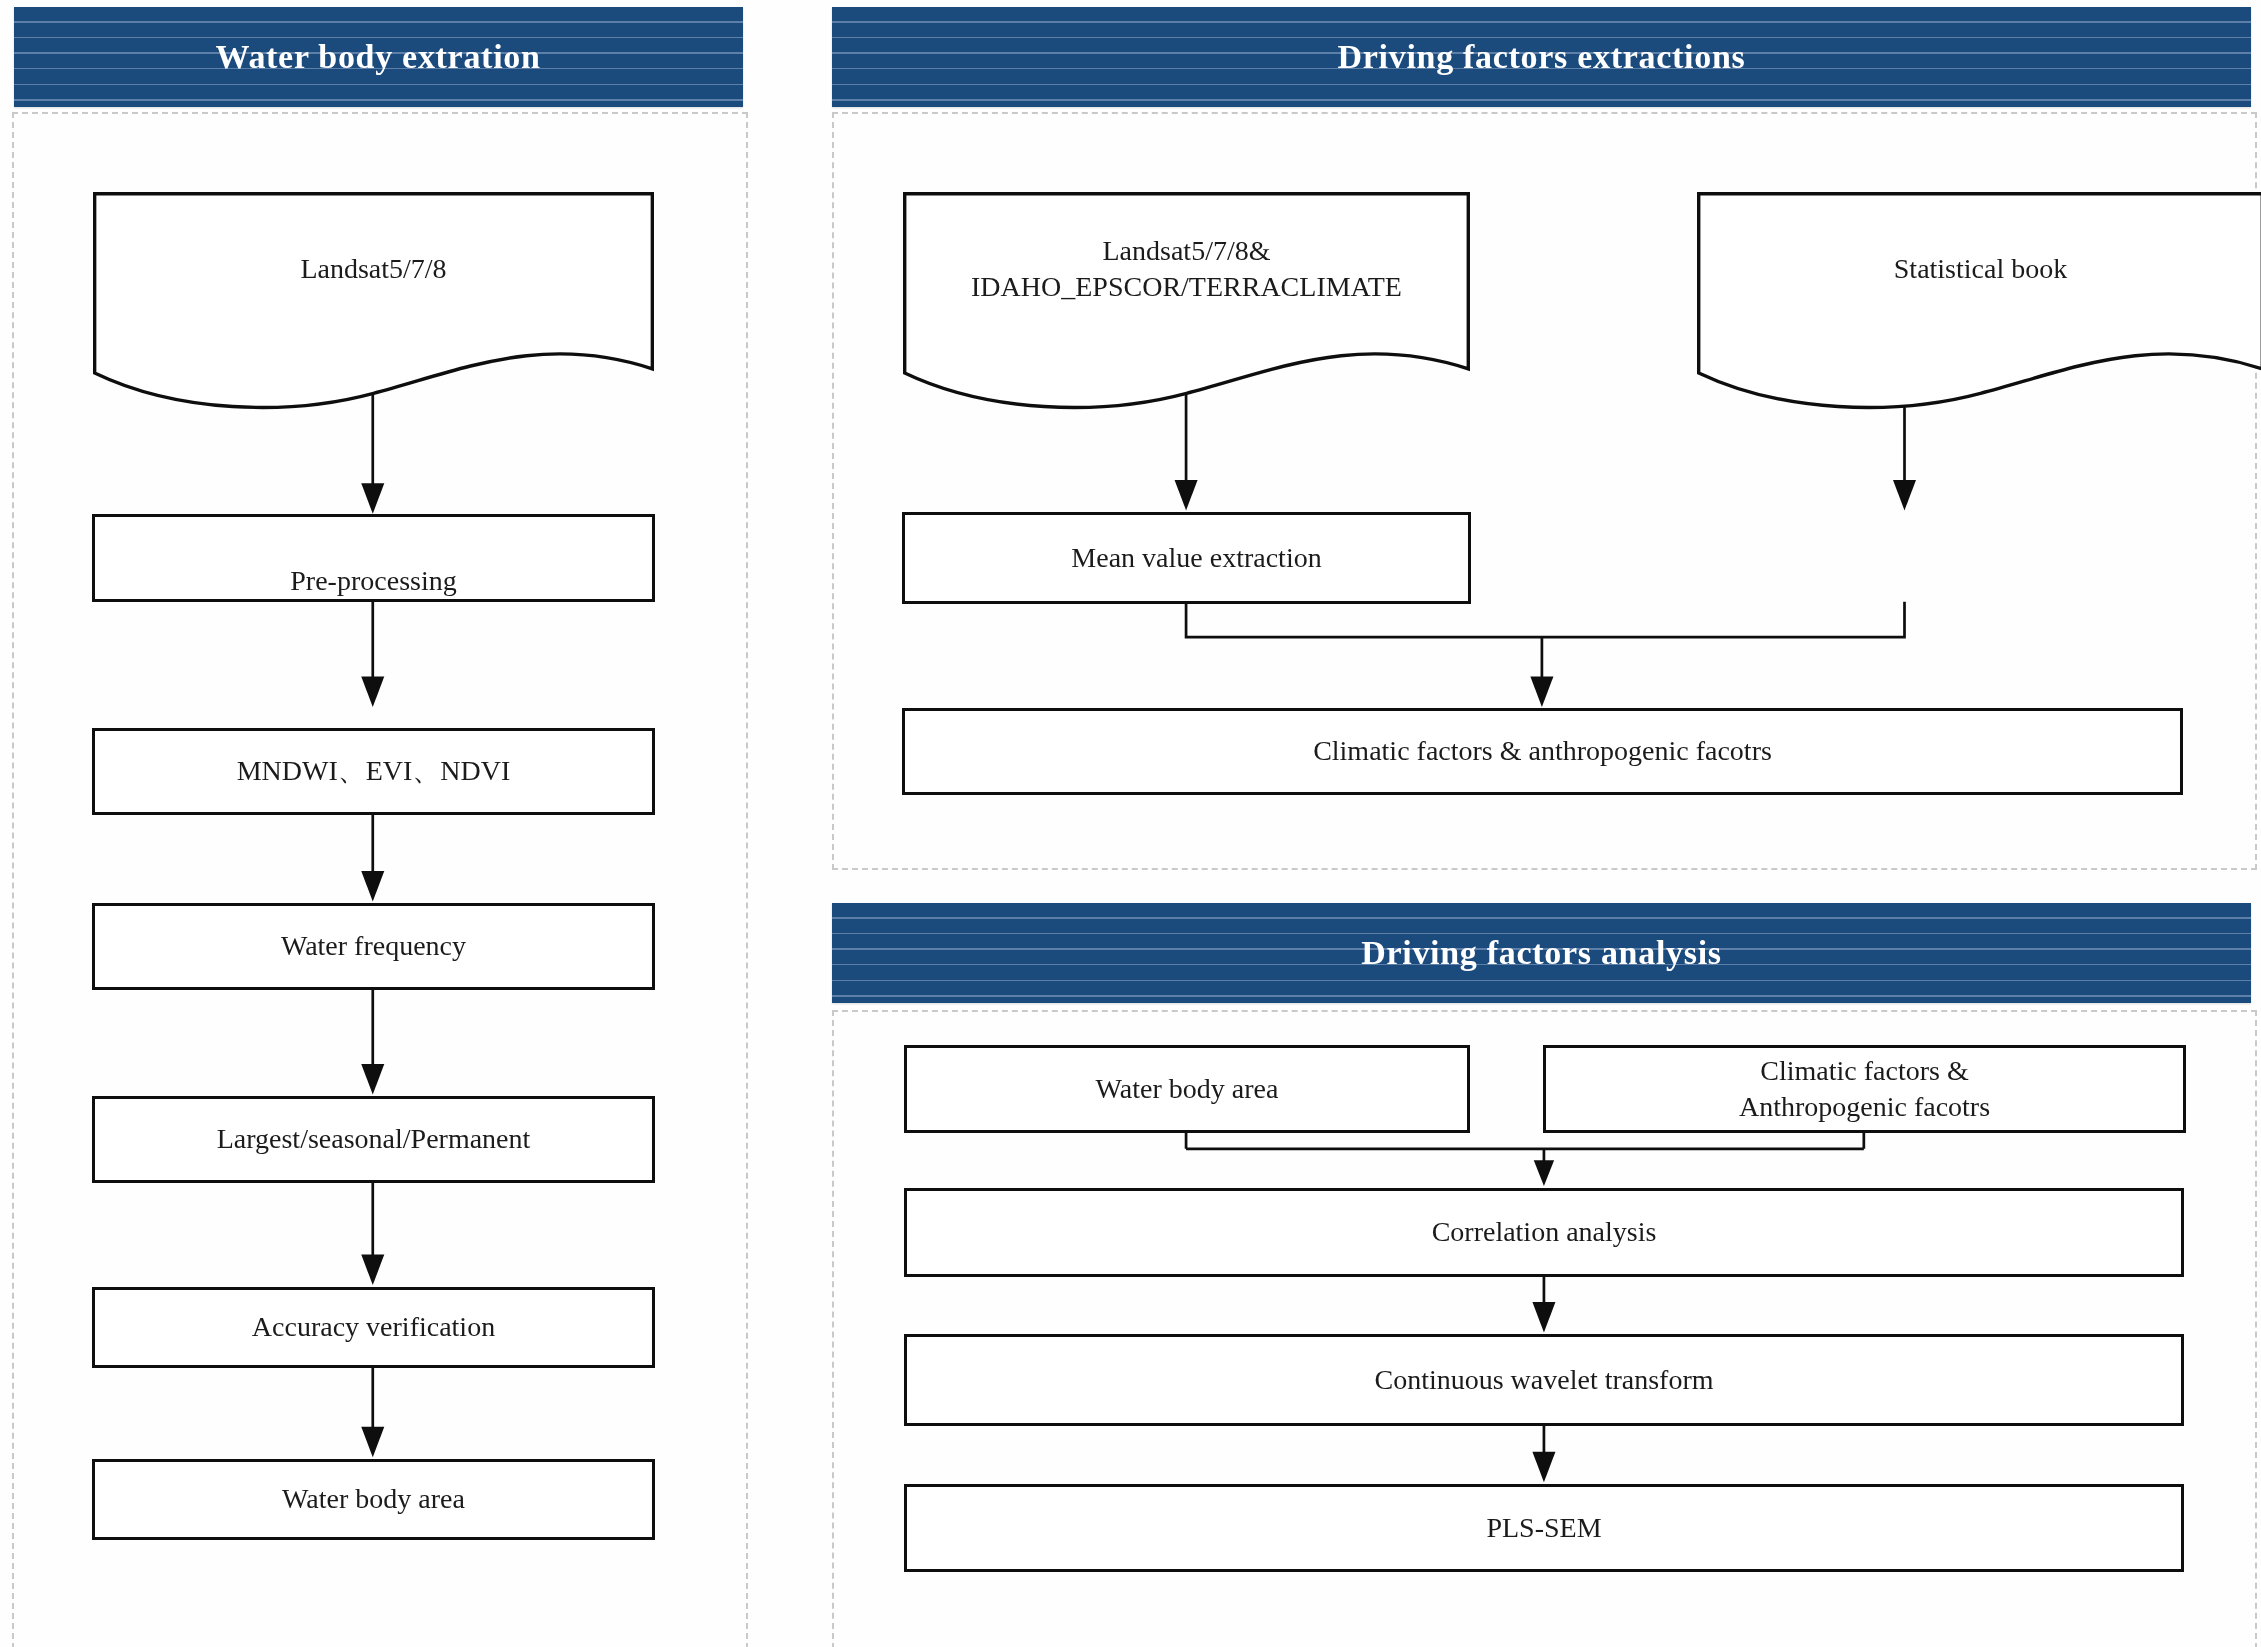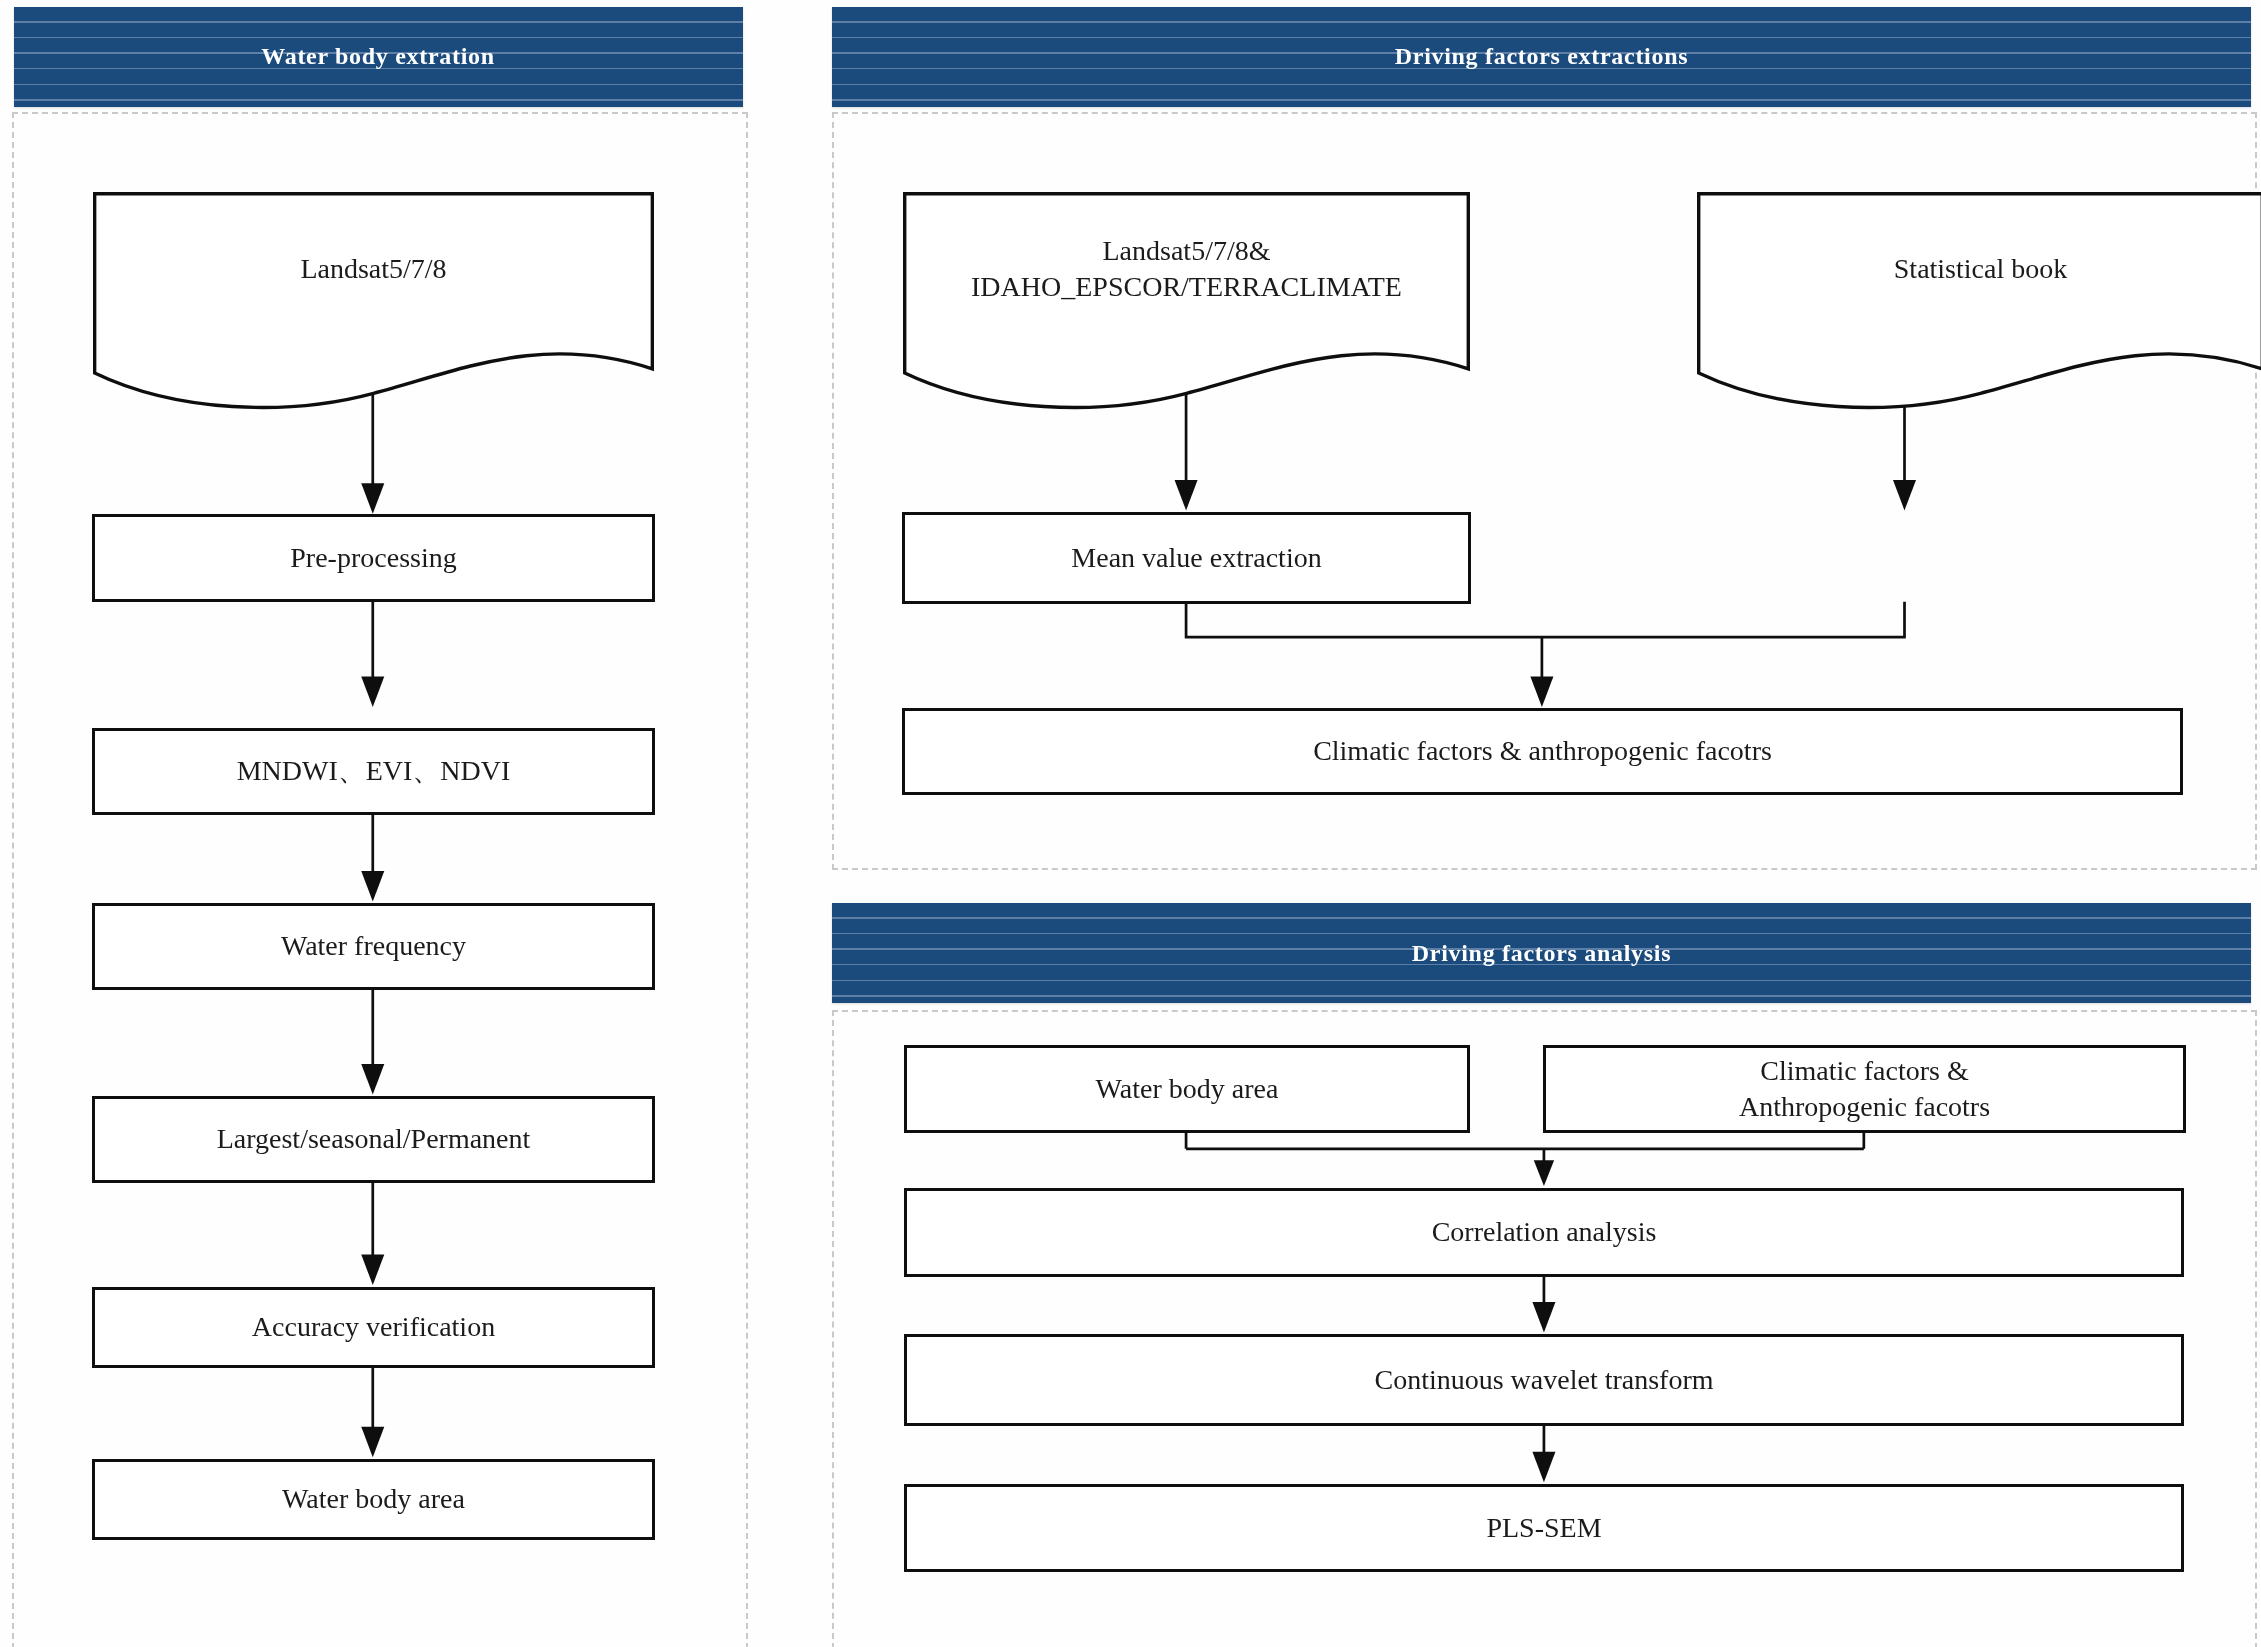--- a/index.html
+++ b/index.html
@@ -6,39 +6,39 @@
   #canvas{position:relative;width:2261px;height:1647px;background:var(--page-bg,#ffffff);
           font-family:"Liberation Serif","DejaVu Serif",serif;overflow:hidden;}
 
   
   .hdr{position:absolute;display:flex;align-items:center;justify-content:center;
        background-color:var(--header-bg,#1b4a7d);
        background-image:repeating-linear-gradient(to bottom,
          rgba(0,0,0,0) 0px, rgba(0,0,0,0) 14.2px,
          var(--header-stripe,#5d7fa8) 14.2px, var(--header-stripe,#5d7fa8) 15.6px);
        box-shadow:0 1.4px 2px rgba(0,0,0,0.15);}
-  .hdr-text{color:var(--header-text,#ffffff);font-size:24px;font-weight:bold;letter-spacing:0.7px;}
+  .hdr-text{color:var(--header-text,#ffffff);font-size:34px;font-weight:bold;letter-spacing:0.7px;}
   #hdr-wbe{left:13.6px;top:6.8px;width:729px;height:100px;}
   #hdr-dfe{left:832px;top:6.8px;width:1419px;height:100px;}
   #hdr-dfa{left:832px;top:903px;width:1419px;height:100px;}
 
   
   .panel{position:absolute;border:2px dashed var(--panel-border,#c9c9c9);background:transparent;}
   #panel-wbe{left:12.2px;top:112px;width:732px;height:1533px;}
   #panel-dfe{left:832px;top:112px;width:1421px;height:754px;}
   #panel-dfa{left:832px;top:1010px;width:1421px;height:635px;}
 
   
   .box{position:absolute;background:var(--node-fill,#ffffff);
        border:3.4px solid var(--node-border,#0e0e0e);
        display:flex;align-items:center;justify-content:center;box-sizing:border-box;}
   .lbl{font-size:28px;color:var(--node-text,#1b1b1b);text-align:center;
        white-space:pre-line;line-height:1.3;}
 
-  #n-pre  {left:92px;top:514px;width:563px;height:88px;}
+  #n-pre  {left:92px;top:514px;width:563px;height:88px;align-items:flex-end;}
   #n-idx  {left:92px;top:728px;width:563px;height:87px;}
   #n-wfreq{left:92px;top:903px;width:563px;height:87px;}
   #n-lsp  {left:92px;top:1096px;width:563px;height:87px;}
   #n-acc  {left:92px;top:1287px;width:563px;height:81px;}
   #n-wba  {left:92px;top:1459px;width:563px;height:81px;}
 
   #n-mve  {left:902px;top:512px;width:569px;height:92px;padding-left:20px;}
   #n-ds   {left:1620px;top:512px;width:569px;height:92px;}
   #n-cfa  {left:902px;top:708px;width:1281px;height:87px;}
 

